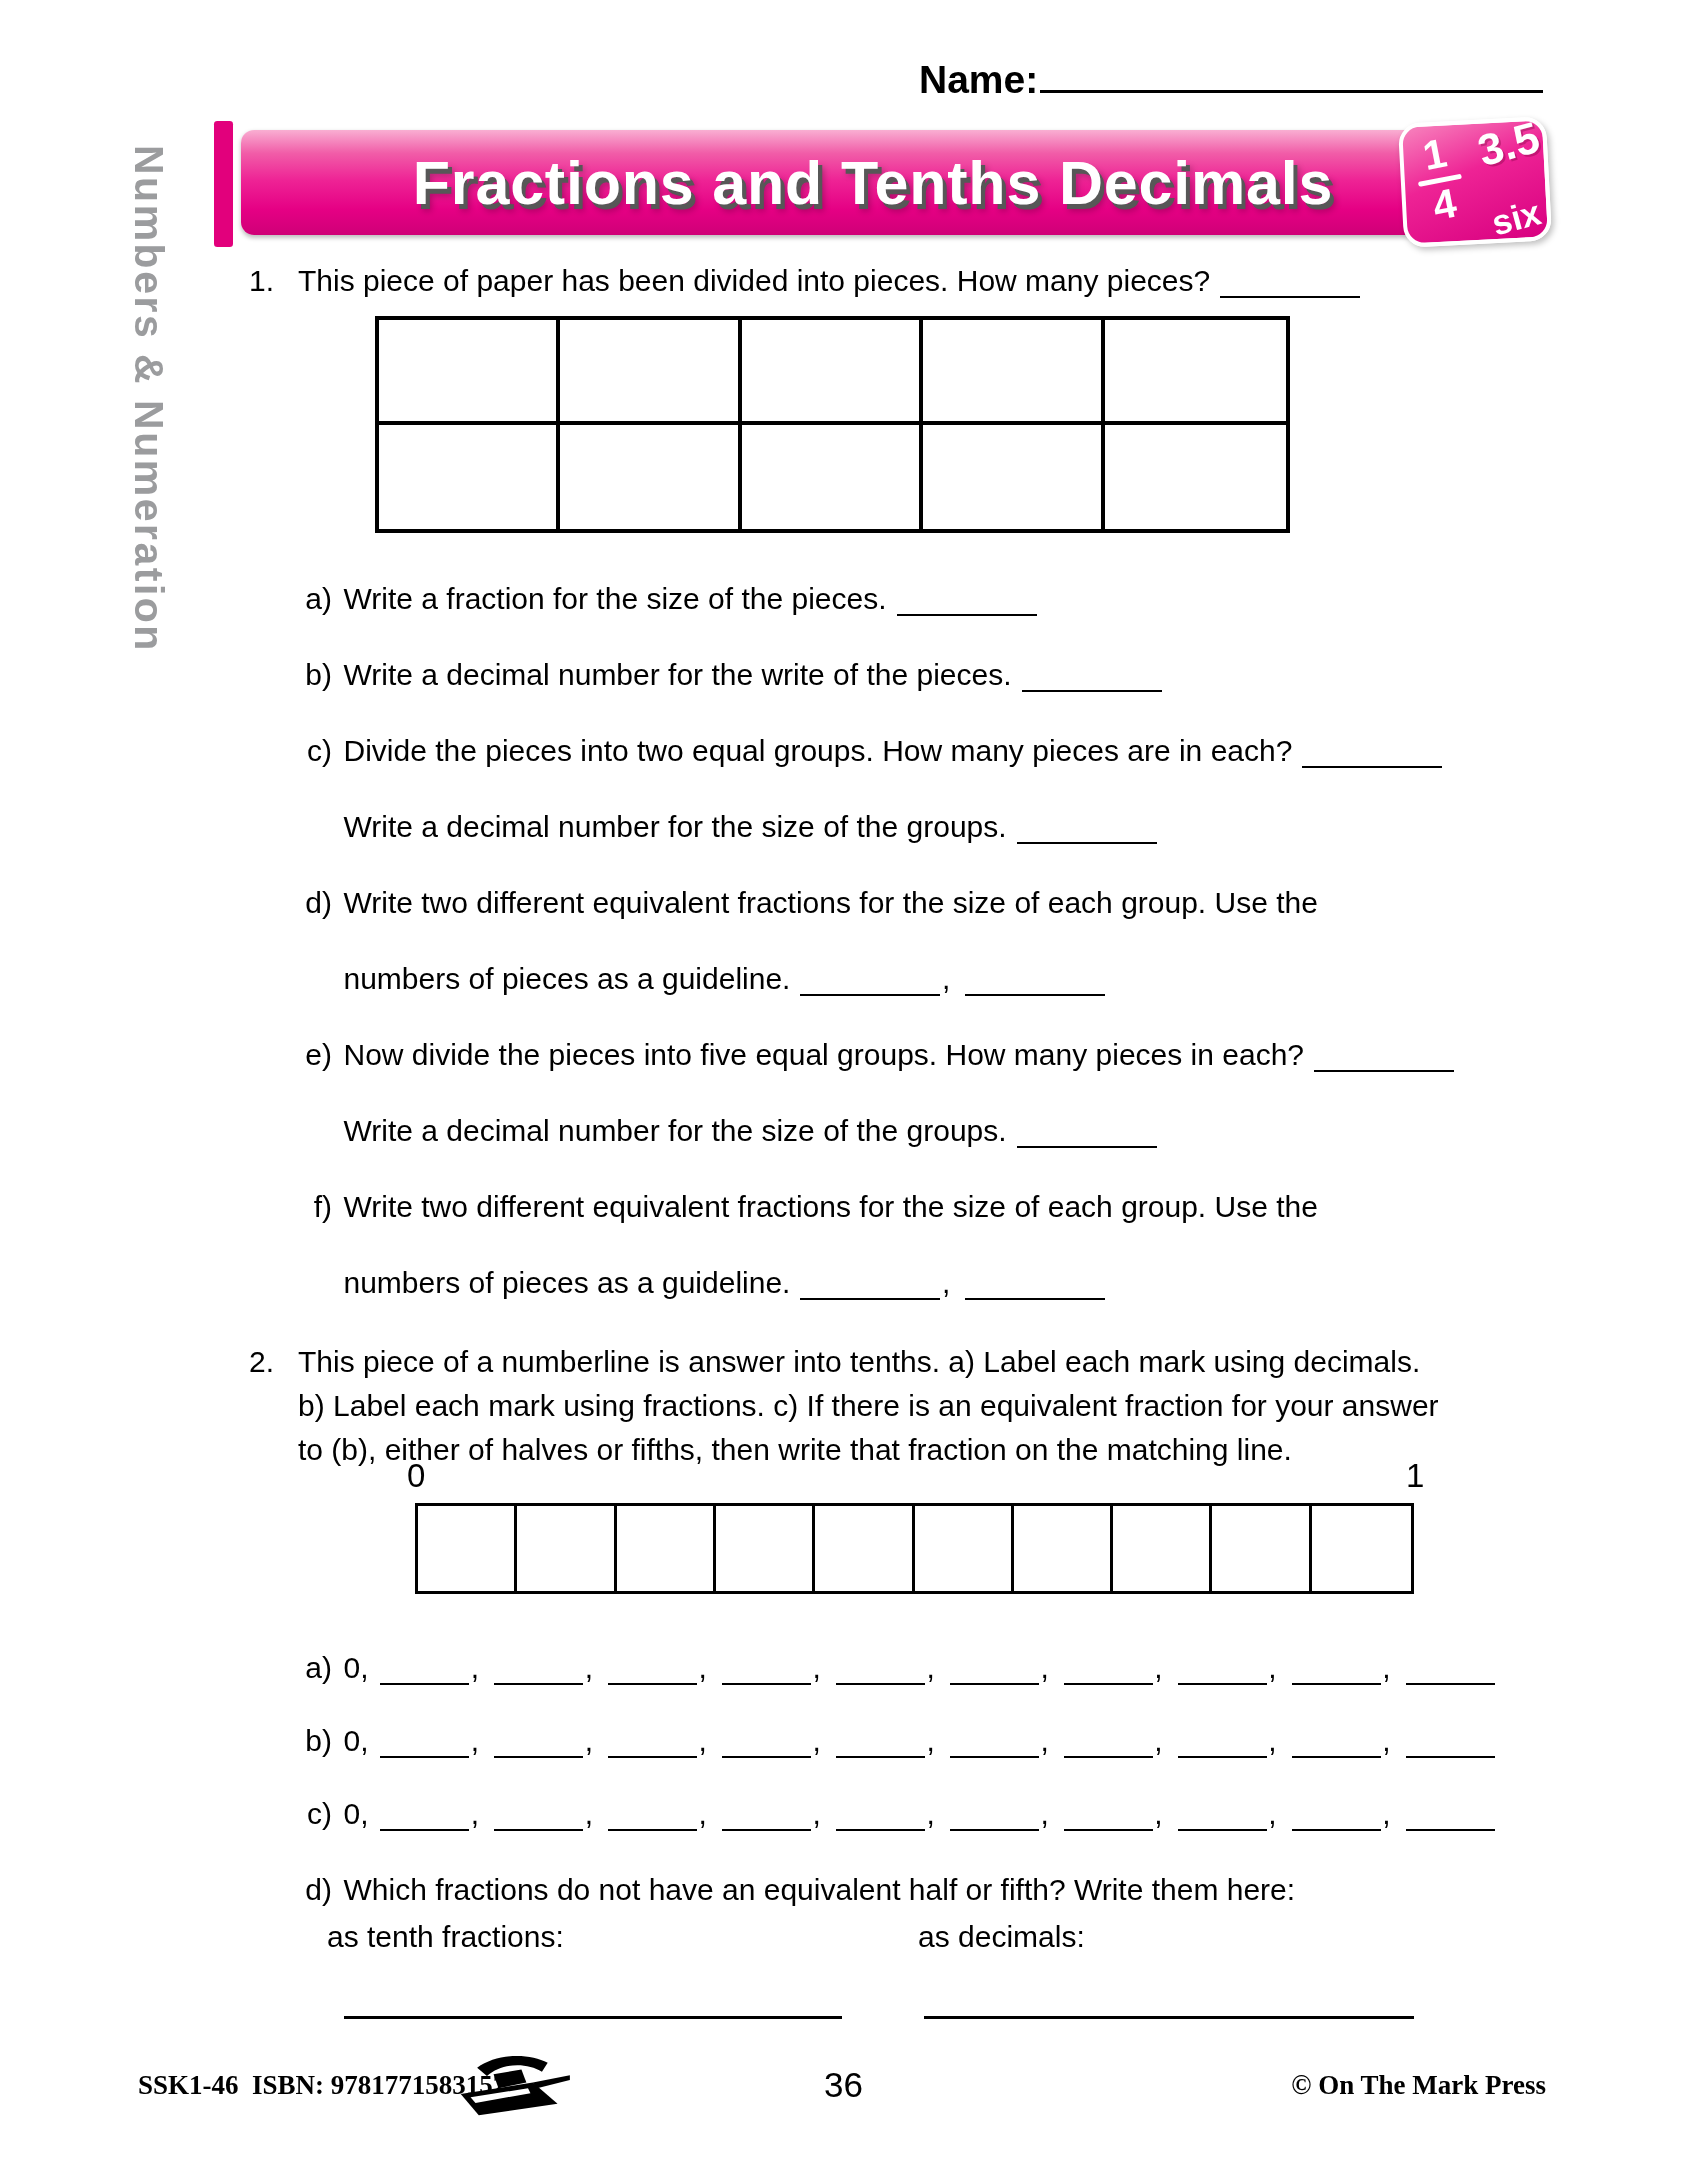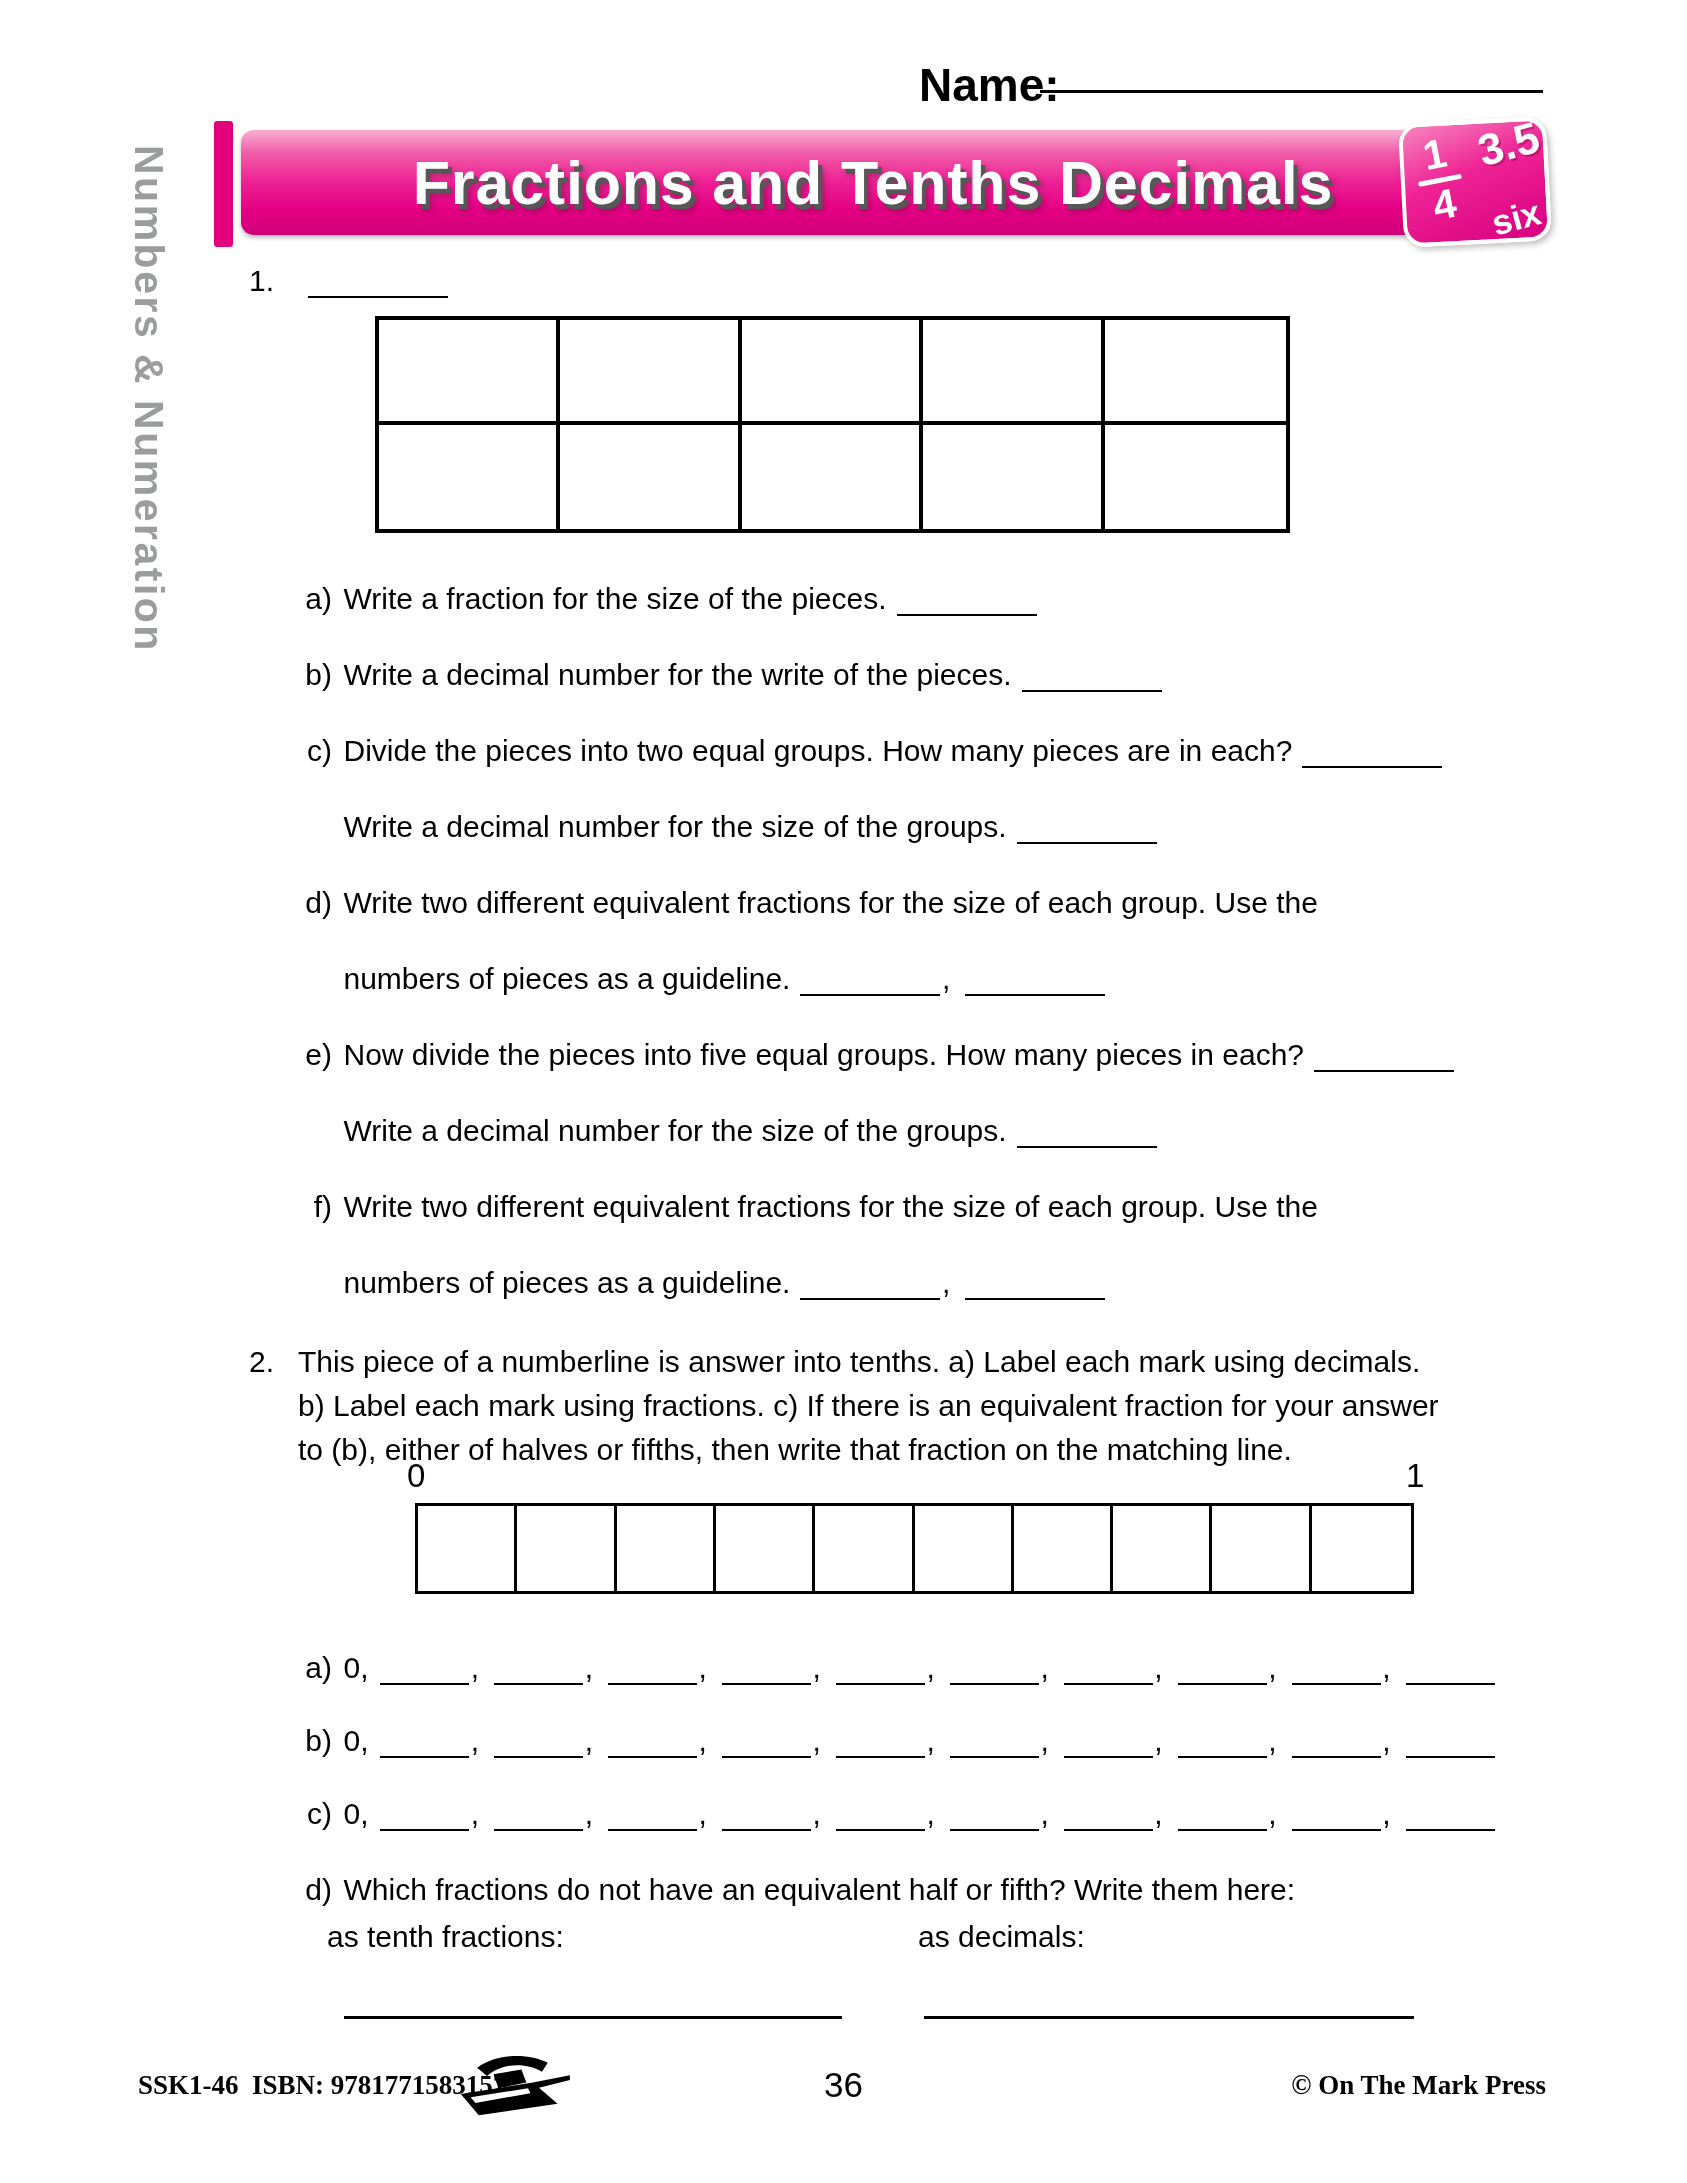--- a/index.html
+++ b/index.html
@@ -3,21 +3,21 @@
 <meta charset="utf-8">
 <style>
   *{margin:0;padding:0;box-sizing:border-box}
   html,body{background:#fff}
   body{
     width:1687px;height:2183px;position:relative;overflow:hidden;
     font-family:"Liberation Sans",sans-serif;font-size:30px;color:#000;
   }
 
   
-  .name-label{position:absolute;left:919px;top:58px;font-weight:bold;font-size:46px}
+  .name-label{position:absolute;left:919px;top:58px;font-weight:bold;font-size:39px}
   .name-line{position:absolute;left:1040px;top:90px;width:503px;height:2.5px;background:#000}
 
   
   .sidebar{
     position:absolute;left:125px;top:145px;
     writing-mode:vertical-rl;
     font-weight:bold;font-size:41px;letter-spacing:2.5px;color:#9b9c9e;
   }
 
   
@@ -117,20 +117,21 @@
     <span class="frac-num">1</span>
     <span class="frac-bar"></span>
     <span class="frac-den">4</span>
   </span>
   <span class="badge-dec">3.5</span>
   <span class="badge-word">six</span>
 </div>
 
 <div class="q1row">
   <span class="qnum">1.</span>
+  <span>This piece of paper has been divided into pieces. How many pieces?</span>
   <span class="blanks"><span class="blank"></span></span>
 </div>
 
 <div class="grid">
   <div class="gcell"></div>
   <div class="gcell"></div>
   <div class="gcell"></div>
   <div class="gcell"></div>
   <div class="gcell"></div>
   <div class="gcell"></div>

